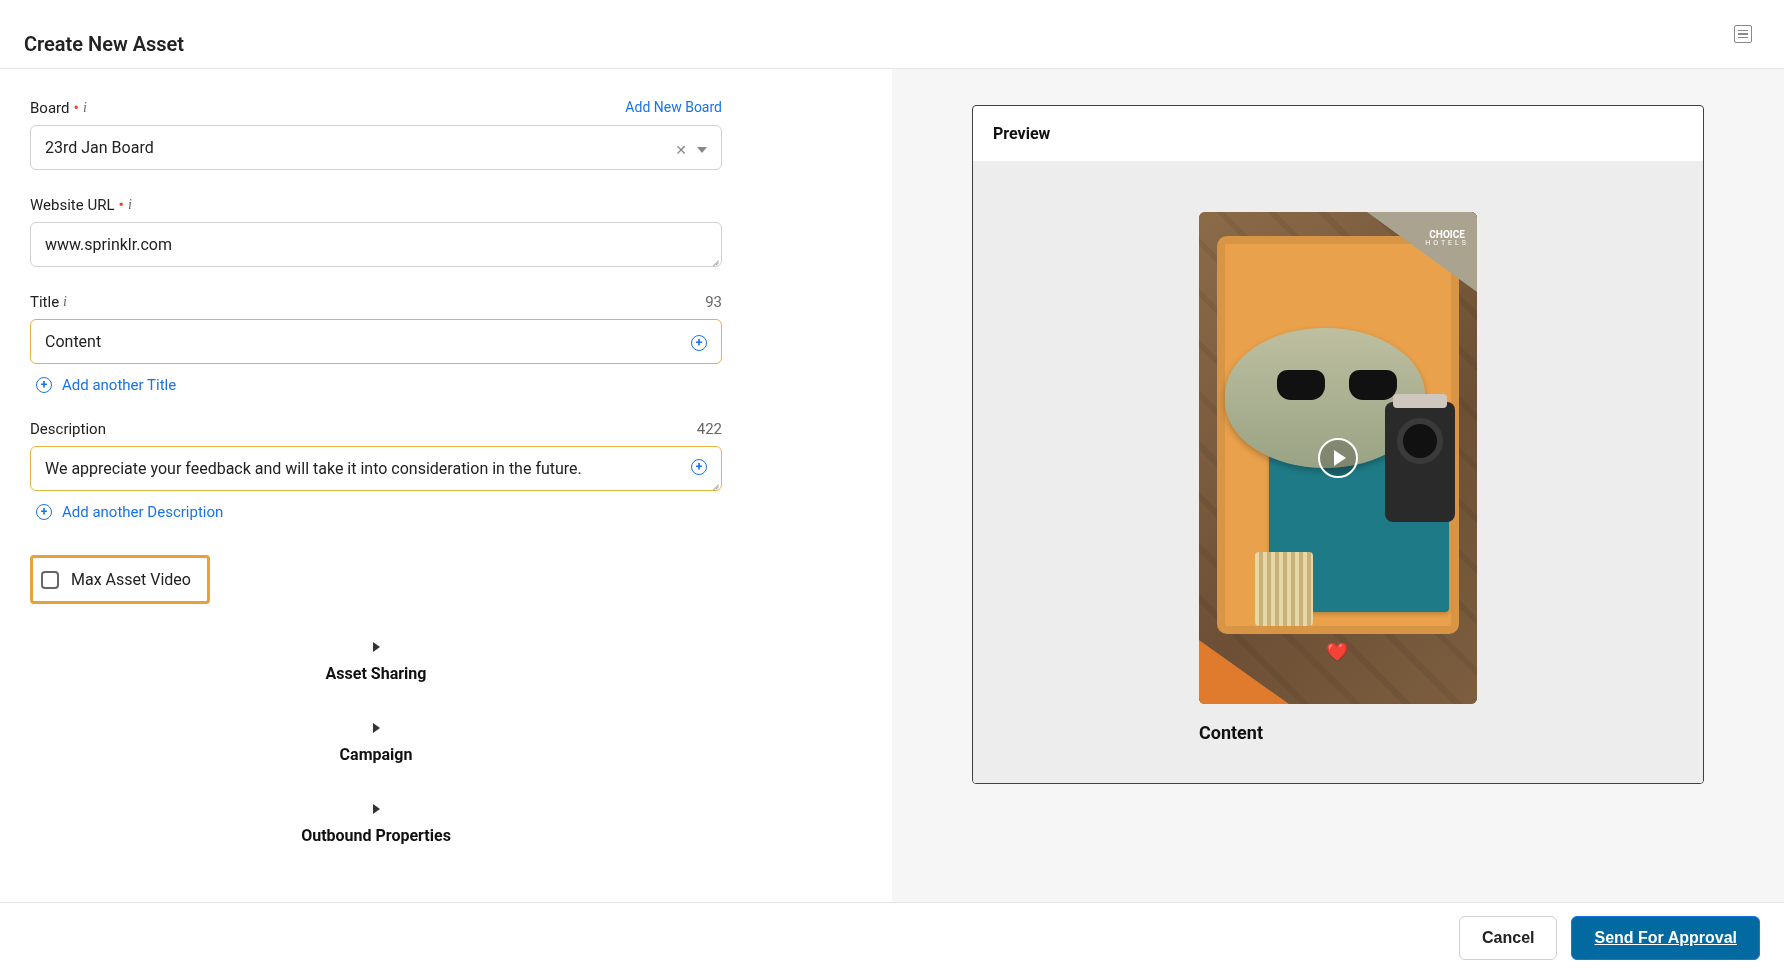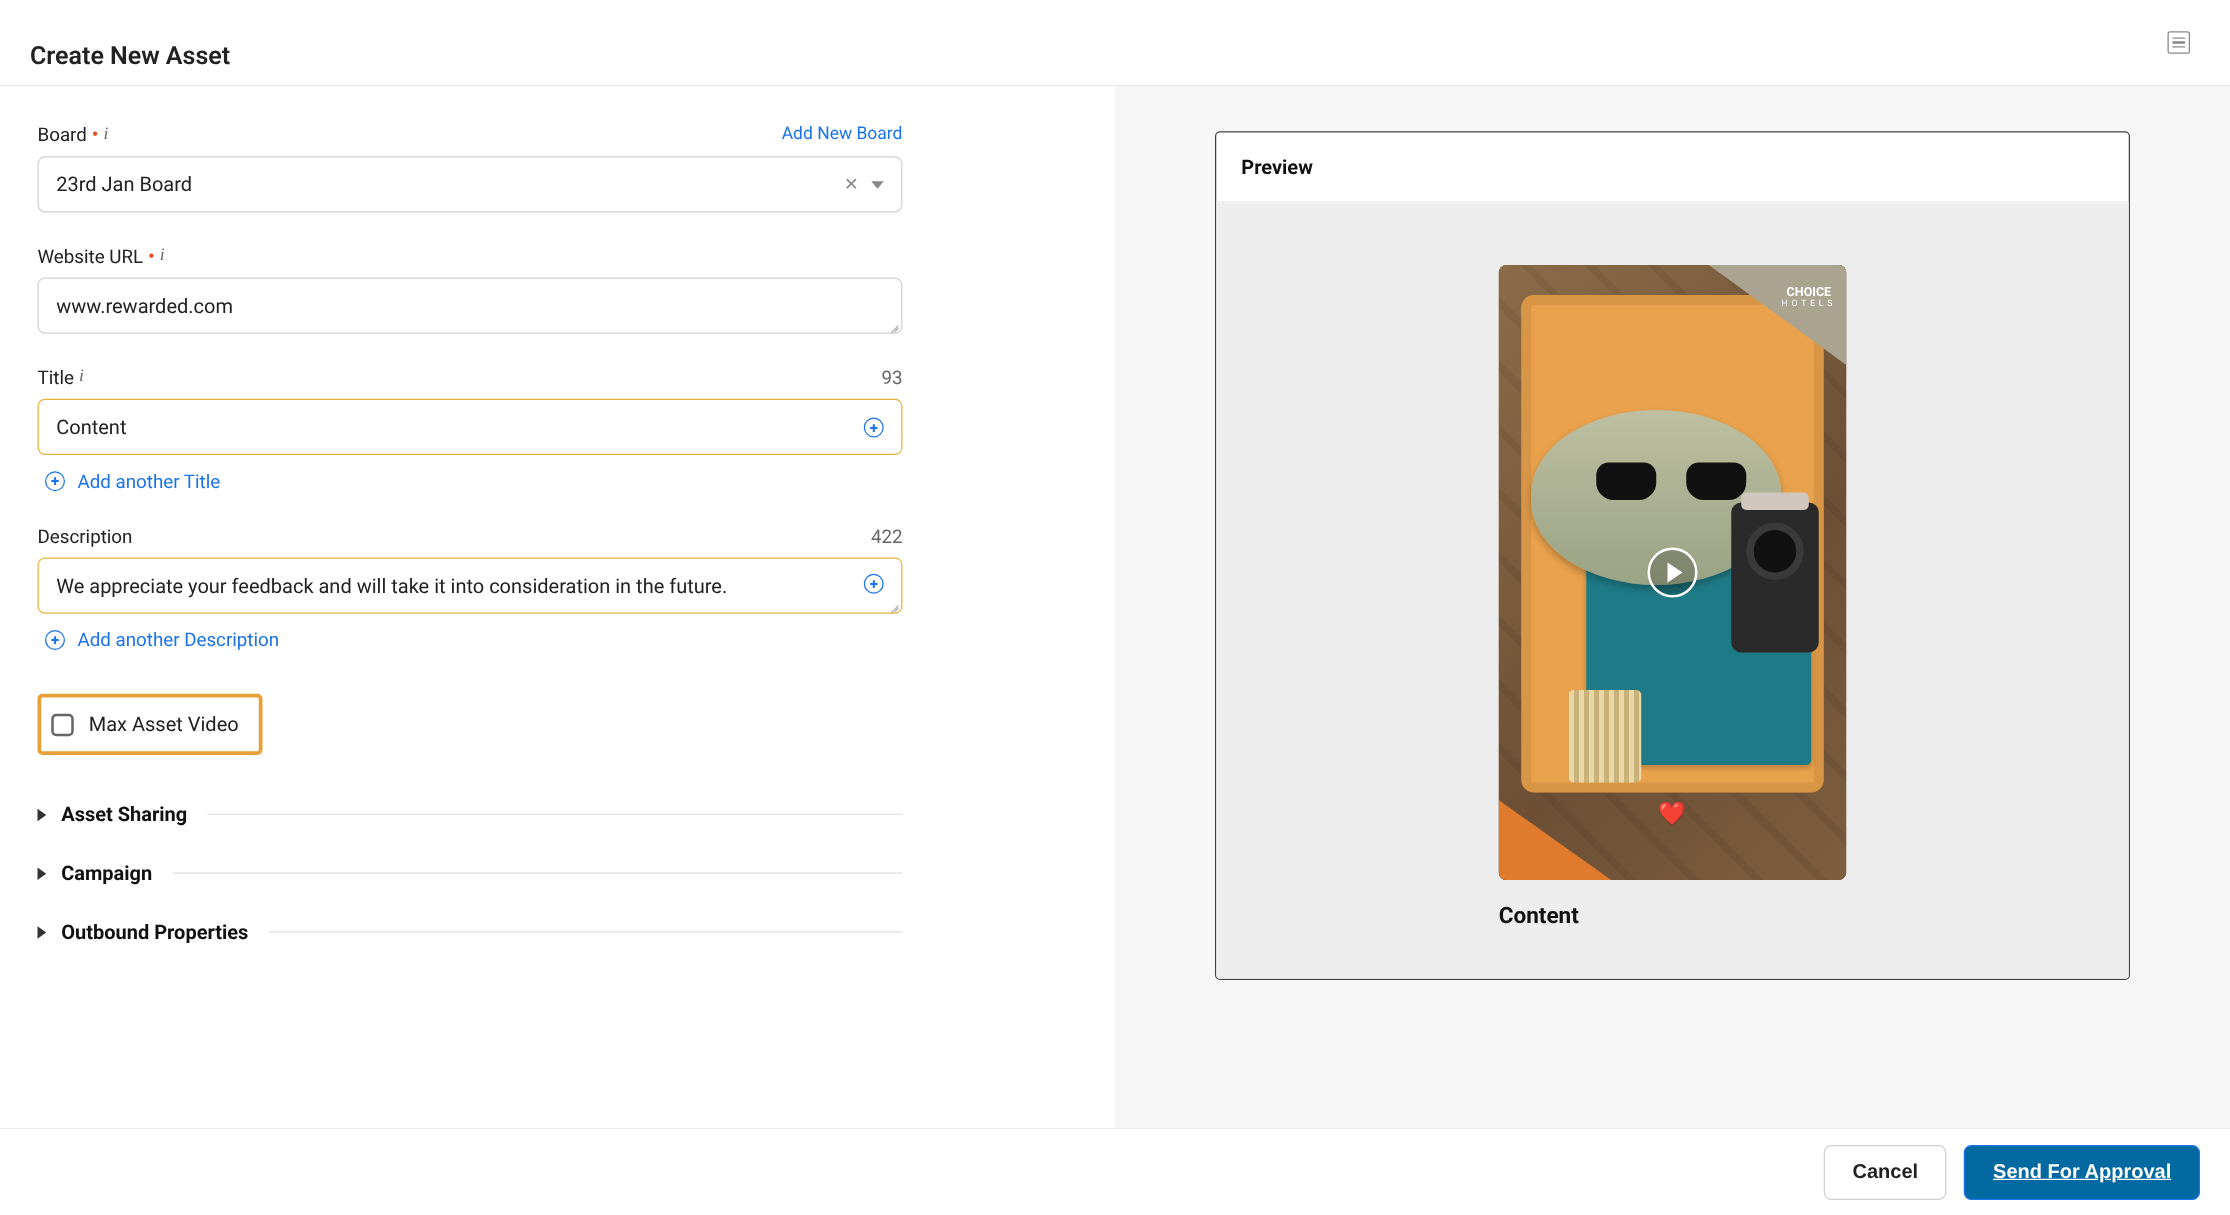--- a/index.html
+++ b/index.html
@@ -83,21 +83,21 @@
   }
   .input, .textarea-box {
     width: 100%;
     border: 1px solid #d0d0d0;
     border-radius: 6px;
     padding: 12px 14px;
     font-size: 16px;
     color: #222;
     background: #fff;
     display: flex;
-    align-items: center;
+    align-items: flex-end;
     justify-content: space-between;
     position: relative;
   }
   .input.dropdown { cursor: pointer; }
   .dropdown-icons {
     display: flex;
     align-items: center;
     gap: 10px;
     color: #888;
   }
@@ -183,20 +183,21 @@
   .checkbox-label {
     font-size: 16px;
     color: #222;
   }
   .accordion {
     display: flex;
     align-items: center;
     gap: 12px;
     padding: 14px 0;
     cursor: pointer;
+    flex-direction: column;
   }
   .acc-chev {
     width: 0; height: 0;
     border-top: 5px solid transparent;
     border-bottom: 5px solid transparent;
     border-left: 7px solid #333;
   }
   .acc-label {
     font-size: 16px;
     font-weight: 700;
@@ -432,21 +433,21 @@
     
     <div class="form-row">
       <div class="label-row">
         <div class="label">
           <span>Website URL</span>
           <span class="req-dot">•</span>
           <span class="info-i">i</span>
         </div>
       </div>
       <div class="textarea-box">
-        <span>www.rewarded.com</span>
+        <span>www.sprinklr.com</span>
         <div class="resize-handle"></div>
       </div>
     </div>
 
     
     <div class="form-row">
       <div class="label-row">
         <div class="label">
           <span>Title</span>
           <span class="info-i">i</span>

